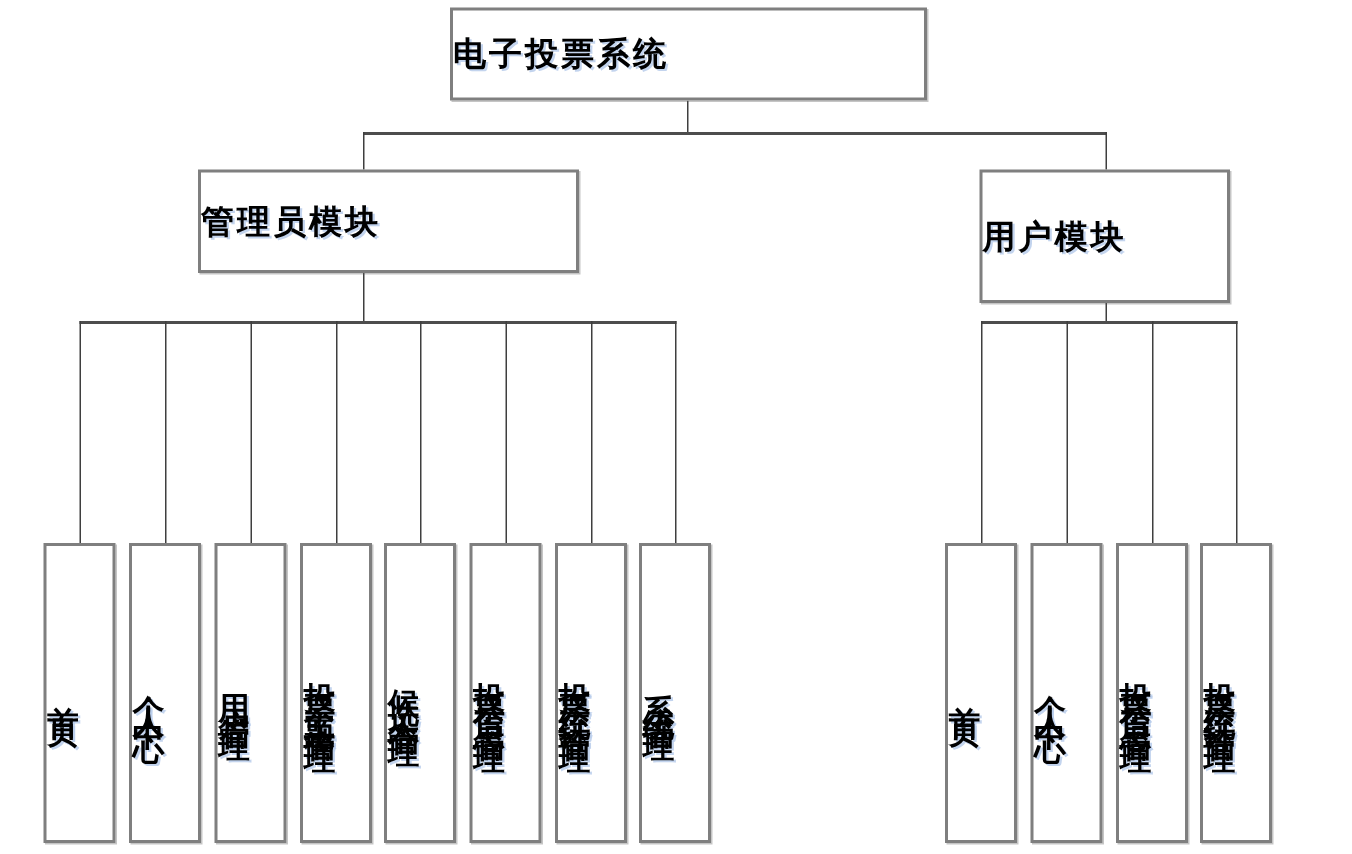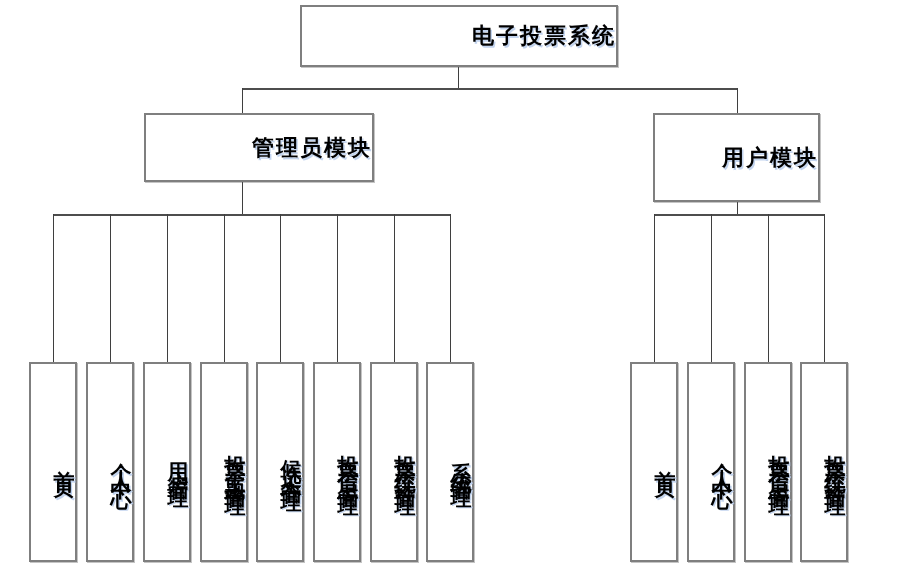--- a/index.html
+++ b/index.html
@@ -16,21 +16,21 @@
     overflow: hidden;
   }
   .node {
     position: absolute;
     box-sizing: border-box;
     background: #ffffff;
     border: 2px solid #7f7f7f;
     box-shadow: 1px 1px 0 rgba(90,90,90,0.35);
     display: flex;
     align-items: center;
-    justify-content: flex-end;
+    justify-content: flex-start;
     color: #000000;
   }
   .node .label {
     font-size: 22px;
     font-weight: bold;
     letter-spacing: 2px;
     white-space: nowrap;
     text-shadow: 1.5px 1.5px 0 rgba(185,205,235,0.85);
   }
   .leaf {
@@ -83,21 +83,21 @@
   <div class="hline" style="left:654px; top:214px; width:171px;"></div>
   <div class="vline" style="left:654px; top:214px; height:148px;"></div>
   <div class="vline" style="left:711px; top:214px; height:148px;"></div>
   <div class="vline" style="left:768px; top:214px; height:148px;"></div>
   <div class="vline" style="left:824px; top:214px; height:148px;"></div>
 
   <div class="node" style="left:300px; top:5px; width:318px; height:62px;">
     <span class="label">电子投票系统</span>
   </div>
 
-  <div class="node" style="left:144px; top:113px; width:230px; height:69px;">
+  <div class="node" style="left:132px; top:113px; width:254px; height:69px;">
     <span class="label">管理员模块</span>
   </div>
   <div class="node" style="left:653px; top:113px; width:167px; height:89px;">
     <span class="label">用户模块</span>
   </div>
 
   <div class="node leaf" style="left:29px;">
     <span class="vlabel">首页</span>
   </div>
   <div class="node leaf" style="left:86px;">

